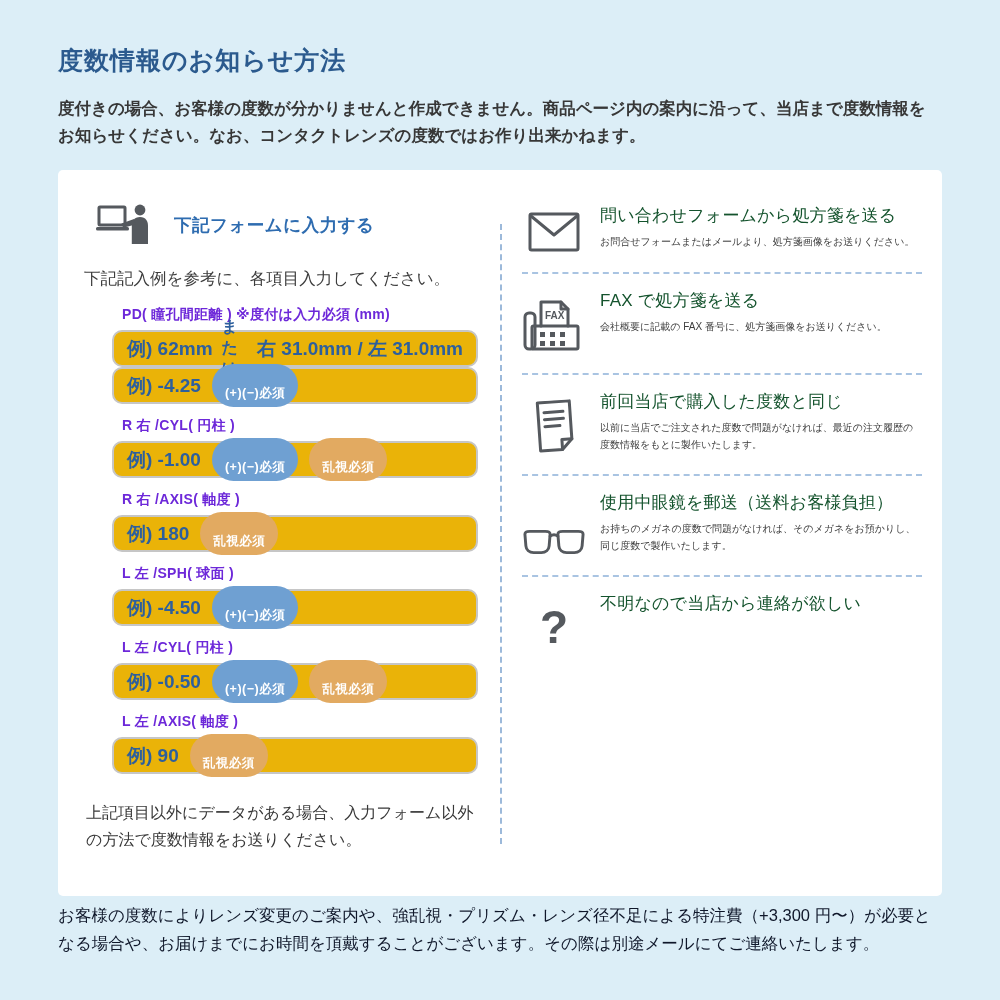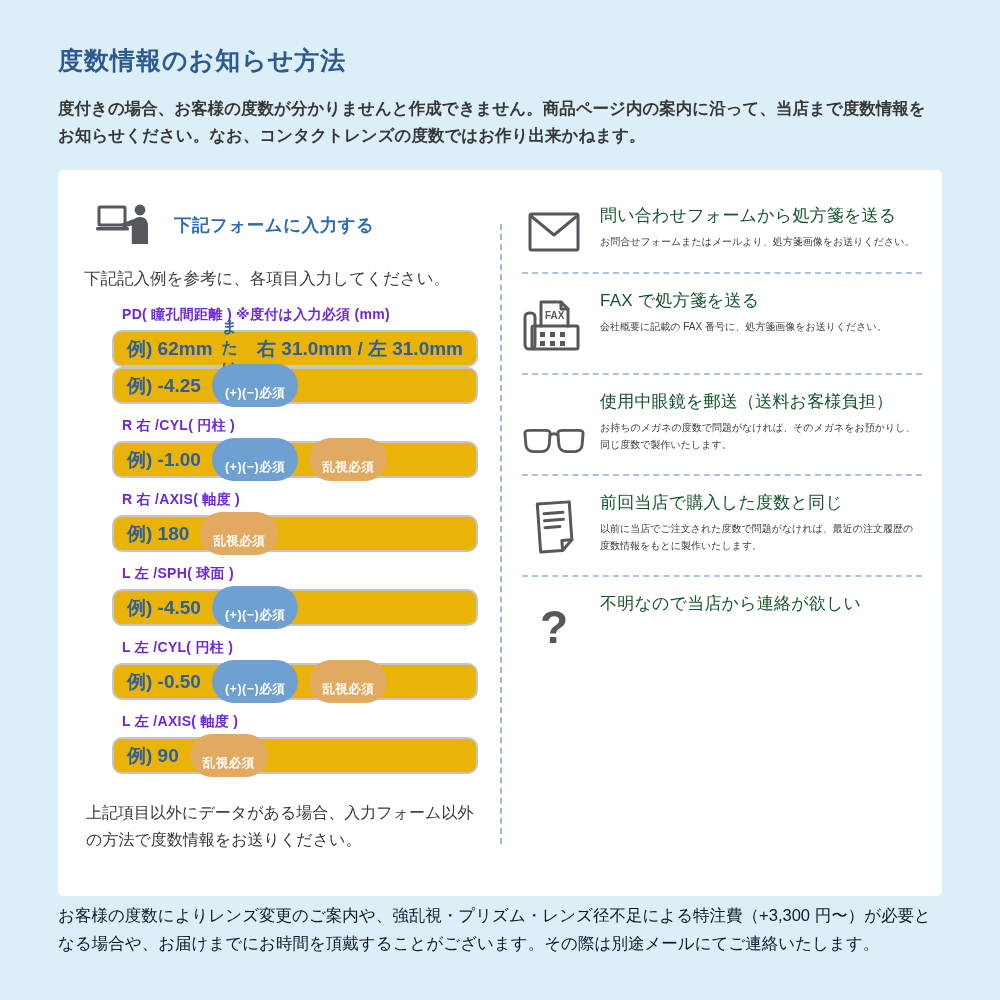--- a/index.html
+++ b/index.html
@@ -183,50 +183,50 @@
               <rect class="fl" x="37" y="44" width="5" height="5"></rect>
             </svg>
           </div>
           <div class="method-text">
             <div class="method-title">FAX で処方箋を送る</div>
             <div class="method-body">会社概要に記載の FAX 番号に、処方箋画像をお送りください。</div>
           </div>
         </div>
 
         <div class="method-item">
-          <div class="icon-cell" style="padding-top:22px;">
-            <svg width="66" height="26" viewBox="0 0 66 26">
-              <path class="st" d="M3,5 C3,3 5,2 8,2 L24,2 C27,2 29,3 29,5 L28,17 C27.7,21 24.5,24 20,24 L12,24 C7.5,24 4.3,21 4,17 Z"></path>
-              <path class="st" d="M37,5 C37,3 39,2 42,2 L58,2 C61,2 63,3 63,5 L62,17 C61.7,21 58.5,24 54,24 L46,24 C41.5,24 38.3,21 38,17 Z"></path>
-              <path class="st" d="M29,7 Q33,4 37,7"></path>
-            </svg>
-          </div>
-          <div class="method-text">
-            <div class="method-title">使用中眼鏡を郵送（送料お客様負担）</div>
-            <div class="method-body">お持ちのメガネの度数で問題がなければ、そのメガネをお預かりし、同じ度数で製作いたします。</div>
-          </div>
-        </div>
-
-        <div class="method-item">
           <div class="icon-cell">
             <svg width="46" height="54" viewBox="0 0 46 54" style="transform:rotate(-4deg);">
               <path class="st" stroke-width="2.6" d="M8,2 L40,2 L40,40 L30,50 L8,50 Z"></path>
               <polyline class="st" stroke-width="2.6" points="40,40 30,40 30,50"></polyline>
               <line class="st" stroke-width="2.6" x1="14" y1="12" x2="33" y2="12"></line>
               <line class="st" stroke-width="2.6" x1="14" y1="19" x2="33" y2="19"></line>
               <line class="st" stroke-width="2.6" x1="14" y1="26" x2="29" y2="26"></line>
             </svg>
           </div>
           <div class="method-text">
             <div class="method-title">前回当店で購入した度数と同じ</div>
             <div class="method-body">以前に当店でご注文された度数で問題がなければ、最近の注文履歴の度数情報をもとに製作いたします。</div>
           </div>
         </div>
 
         <div class="method-item">
+          <div class="icon-cell" style="padding-top:22px;">
+            <svg width="66" height="26" viewBox="0 0 66 26">
+              <path class="st" d="M3,5 C3,3 5,2 8,2 L24,2 C27,2 29,3 29,5 L28,17 C27.7,21 24.5,24 20,24 L12,24 C7.5,24 4.3,21 4,17 Z"></path>
+              <path class="st" d="M37,5 C37,3 39,2 42,2 L58,2 C61,2 63,3 63,5 L62,17 C61.7,21 58.5,24 54,24 L46,24 C41.5,24 38.3,21 38,17 Z"></path>
+              <path class="st" d="M29,7 Q33,4 37,7"></path>
+            </svg>
+          </div>
+          <div class="method-text">
+            <div class="method-title">使用中眼鏡を郵送（送料お客様負担）</div>
+            <div class="method-body">お持ちのメガネの度数で問題がなければ、そのメガネをお預かりし、同じ度数で製作いたします。</div>
+          </div>
+        </div>
+
+        <div class="method-item">
           <div class="icon-cell">
             <div class="question-glyph">?</div>
           </div>
           <div class="method-text">
             <div class="method-title">不明なので当店から連絡が欲しい</div>
           </div>
         </div>
 
       </div>
     </div>

